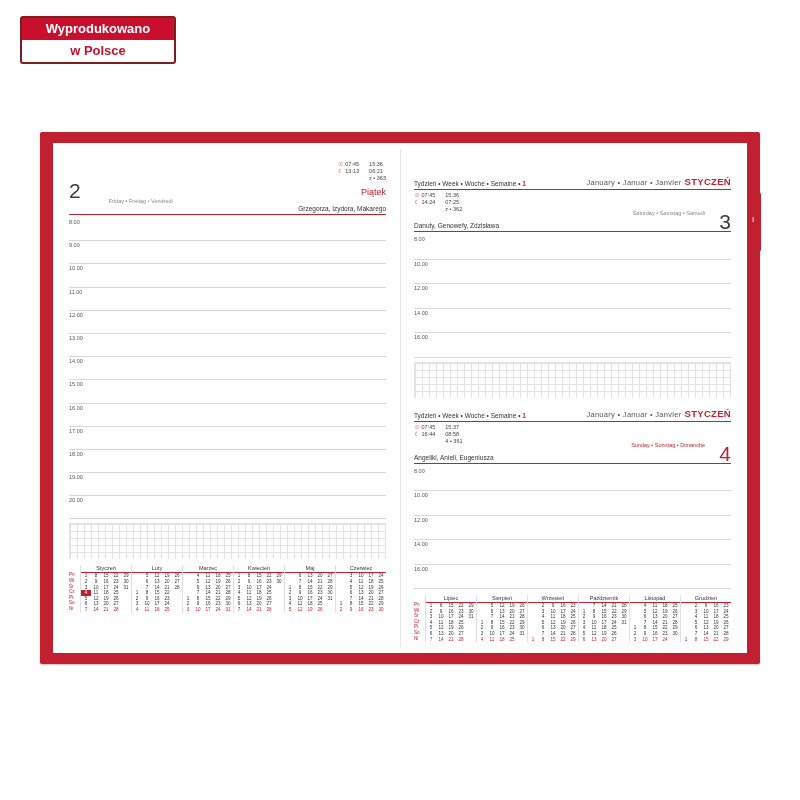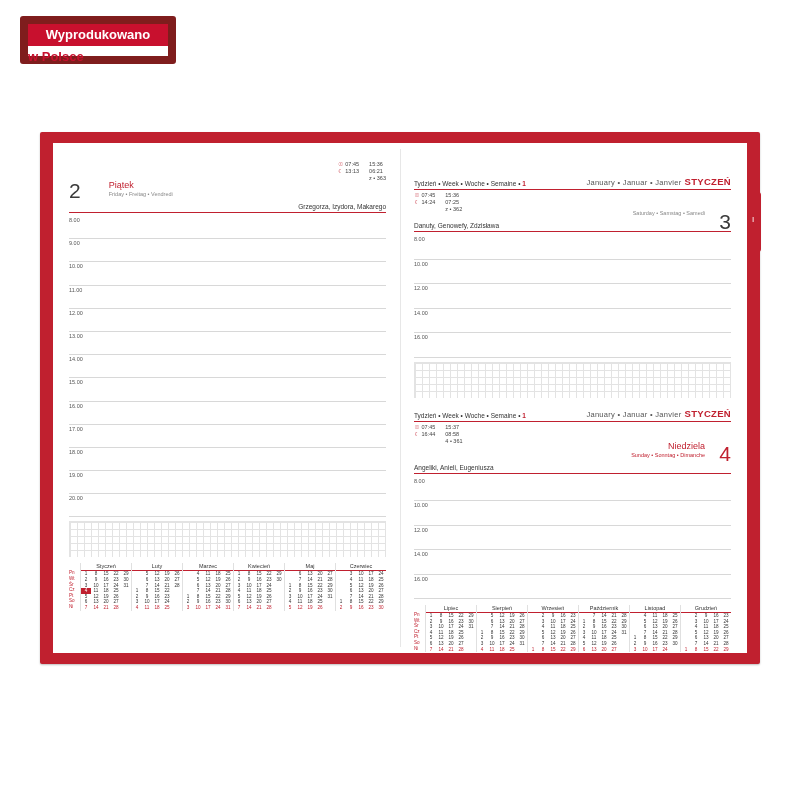--- a/index.html
+++ b/index.html
@@ -5,29 +5,29 @@
   html,body{margin:0;padding:0;}
   body{
     width:800px;height:800px;background:#ffffff;
     font-family:"Liberation Sans", sans-serif;
     -webkit-font-smoothing:antialiased;
     position:relative;overflow:hidden;
   }
   
   .badge{
     position:absolute;left:20px;top:16px;width:156px;height:48px;
-    border:8px solid #7f1d1d;border-radius:3px;background:#fff;
+    border:2px solid #7f1d1d;border-radius:3px;background:#fff;
     box-sizing:border-box;
   }
   .badge .line1{
     background:#c8102e;color:#fff;font-weight:bold;font-size:13px;
     text-align:center;line-height:22px;height:22px;
   }
   .badge .line2{
-    color:#c8102e;font-weight:bold;font-size:13px;
+    color:#c8102e;font-weight:bold;font-size:13px;text-align:center;
     line-height:22px;height:22px;
   }
   
   .planner{
     position:absolute;left:40px;top:132px;width:720px;height:532px;
     background:#c0202f;border-radius:2px;
     box-shadow:0 1px 2px rgba(0,0,0,.25);
   }
   .pages{
     position:absolute;left:13px;top:11px;right:13px;bottom:11px;
@@ -68,21 +68,21 @@
   .astro .col{display:flex;flex-direction:column;}
   .astro .row{white-space:nowrap;}
   .astro .ico{display:inline-block;width:6px;text-align:center;color:#c0202f;}
   
   .daytitle{
     display:flex;justify-content:space-between;align-items:flex-start;
     margin-top:-2px;
   }
   .daynum{font-size:21px;color:#3a3a3a;line-height:22px;font-weight:normal;}
   .daynum.red{color:#c0202f;}
-  .dayname{font-size:9px;color:#c0202f;margin-top:0;}
+  .dayname{font-size:9px;color:#c0202f;margin-top:7px;text-align:right;}
   .daysub{font-size:5.5px;color:#888;margin-top:1px;}
   .right-align{text-align:right;}
   .names{
     font-size:6.5px;color:#333;border-bottom:1px solid #c0202f;
     padding-bottom:2px;margin-top:1px;
   }
   .names .right{float:right;color:#333;}
   
   .hours{margin-top:3px;}
   .hour{
@@ -629,21 +629,20 @@
           </div>
         </div>
 
         <div class="daytitle">
           <div style="flex:1;"></div>
           <div class="right-align">
             <div class="daynum red">4</div>
           </div>
         </div>
         <div class="right-align" style="margin-top:-24px;padding-right:26px;">
-          <div class="dayname">Niedziela</div>
           <div class="daysub" style="color:#c0202f;">Sunday • Sonntag • Dimanche</div>
         </div>
         <div class="names" style="margin-top:6px;">
           <span>Angeliki, Anieli, Eugeniusza</span>
         </div>
 
         <div class="hours" id="right-bottom-hours">
             <div class="hour" style="height: 23.5px;">
               <span class="lbl">8.00</span>
             </div>

